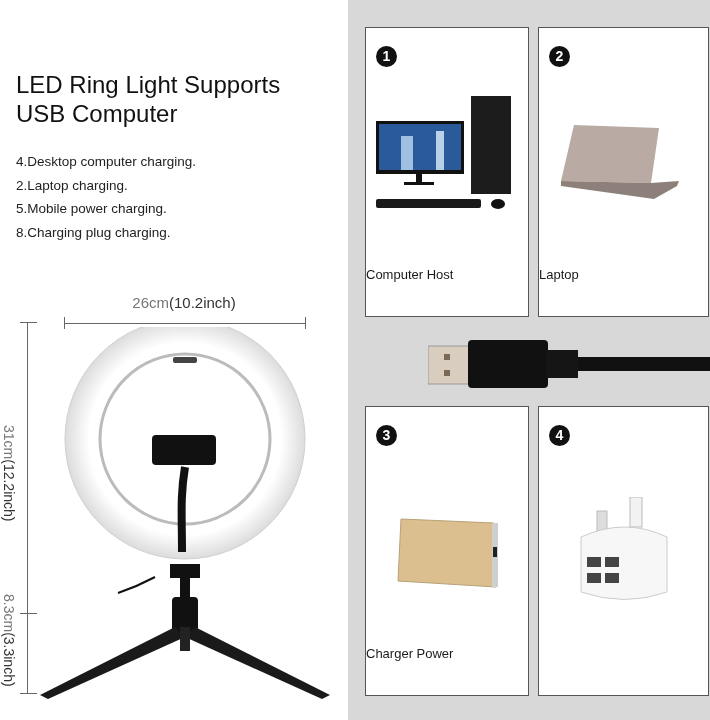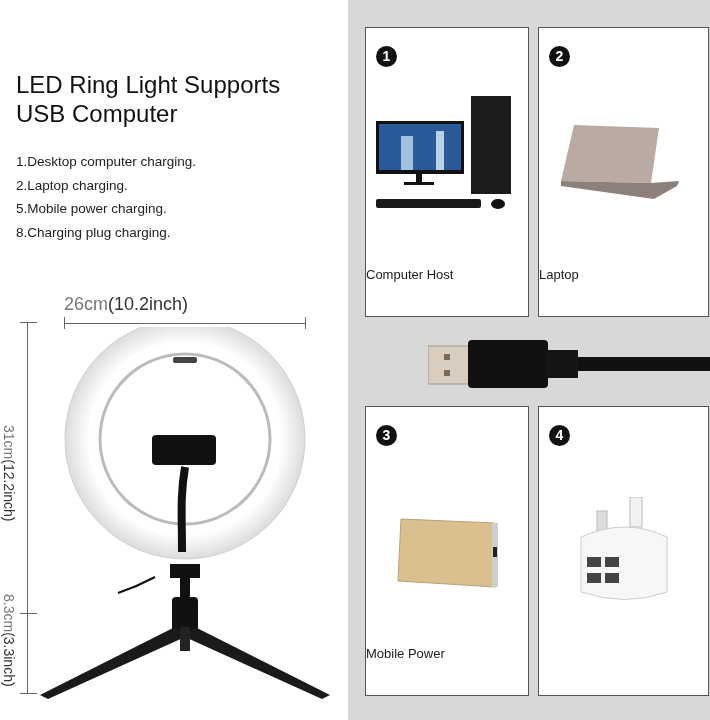--- a/index.html
+++ b/index.html
@@ -1,21 +1,21 @@
 <!DOCTYPE html>
 <html><head>
 <meta charset="utf-8">
 <style>
   * { box-sizing: border-box; margin: 0; padding: 0; }
   body { width: 710px; height: 720px; background: #ffffff; font-family: "Liberation Sans", sans-serif; position: relative; overflow: hidden; color: #1a1a1a; }
   .left { position: absolute; left: 0; top: 0; width: 348px; height: 623px; background: #fff; margin-top: 32px; }
   .right { position: absolute; left: 348px; top: 0; width: 362px; height: 720px; background: #d8d8d8; }
   .title { position: absolute; left: 16px; top: 38px; font-size: 24px; line-height: 29px; color: #111; font-weight: normal; }
   .list { position: absolute; left: 16px; top: 118px; font-size: 13.5px; line-height: 23.5px; color: #222; }
-  .dim-top-label { position: absolute; left: 64px; top: 262px; width: 240px; font-size: 18px; color: #333; }
+  .dim-top-label { position: absolute; left: 64px; top: 262px; width: 240px; text-align: center; font-size: 15px; color: #333; }
   .dim-top-label .cm { color: #777; }
   .dim-top-line { position: absolute; left: 64px; top: 291px; width: 242px; height: 1px; background: #666; }
   .dim-top-tick { position: absolute; width: 1px; height: 12px; background: #666; top: 285px; }
   .dim-vert-line { position: absolute; left: 27px; top: 290px; width: 1px; height: 371px; background: #666; }
   .dim-vert-tick { position: absolute; left: 20px; width: 17px; height: 1px; background: #666; }
   .vlabel { position: absolute; transform-origin: left top; transform: rotate(90deg); font-size: 14px; color: #333; white-space: nowrap; }
   .vlabel .cm { color: #777; }
   .card { position: absolute; background: #fff; border: 1.5px solid #555; }
   .badge { position: absolute; left: 10px; top: 18px; width: 21px; height: 21px; border-radius: 50%; background: #111; color: #fff; font-size: 14px; font-weight: bold; text-align: center; line-height: 21px; }
   .card-label { position: absolute; left: 0; right: 0; bottom: 34px; font-size: 13px; color: #1a1a1a; }
@@ -23,21 +23,21 @@
 </style>
 </head>
 <body>
 
 <div class="left">
   <div class="title">
     <div>LED Ring Light Supports</div>
     <div>USB Computer</div>
   </div>
   <div class="list">
-    <div>1.Desktop computer charging.</div>
+    <div>4.Desktop computer charging.</div>
     <div>2.Laptop charging.</div>
     <div>5.Mobile power charging.</div>
     <div>8.Charging plug charging.</div>
   </div>
 
   <div class="dim-top-label"><span class="cm">26cm</span><span>(10.2inch)</span></div>
   <div class="dim-top-line"></div>
   <div class="dim-top-tick" style="left:64px"></div>
   <div class="dim-top-tick" style="left:305px"></div>
 
@@ -106,21 +106,21 @@
     <rect x="150" y="17" width="132" height="14" fill="#111"></rect>
   </svg>
 
   <div class="card" style="left:17px; top:406px; width:164px; height:290px;">
     <div class="badge">3</div>
     <svg class="thumb" style="left:30px; top:110px;" width="110" height="80" viewBox="0 0 110 80">
       <path d="M5 2 L98 6 L100 70 L2 64 Z" fill="#dcbf8e" stroke="#b8a07a" stroke-width="1"></path>
       <rect x="96" y="6" width="6" height="64" fill="#cfcfcf"></rect>
       <rect x="97" y="30" width="4" height="10" fill="#222"></rect>
     </svg>
-    <div class="card-label">Mobile Power</div>
+    <div class="card-label">Charger Power</div>
   </div>
 
   <div class="card" style="left:190px; top:406px; width:171px; height:290px;">
     <div class="badge">4</div>
     <svg class="thumb" style="left:36px; top:90px;" width="100" height="110" viewBox="0 0 100 110">
       <rect x="55" y="0" width="12" height="30" fill="#f2f2f2" stroke="#bbb"></rect>
       <rect x="22" y="14" width="10" height="20" fill="#ddd" stroke="#bbb"></rect>
       <path d="M6 40 Q50 20 92 40 L92 95 Q50 110 6 95 Z" fill="#f7f7f7" stroke="#ccc"></path>
       <rect x="12" y="60" width="14" height="10" fill="#444"></rect>
       <rect x="30" y="60" width="14" height="10" fill="#444"></rect>

